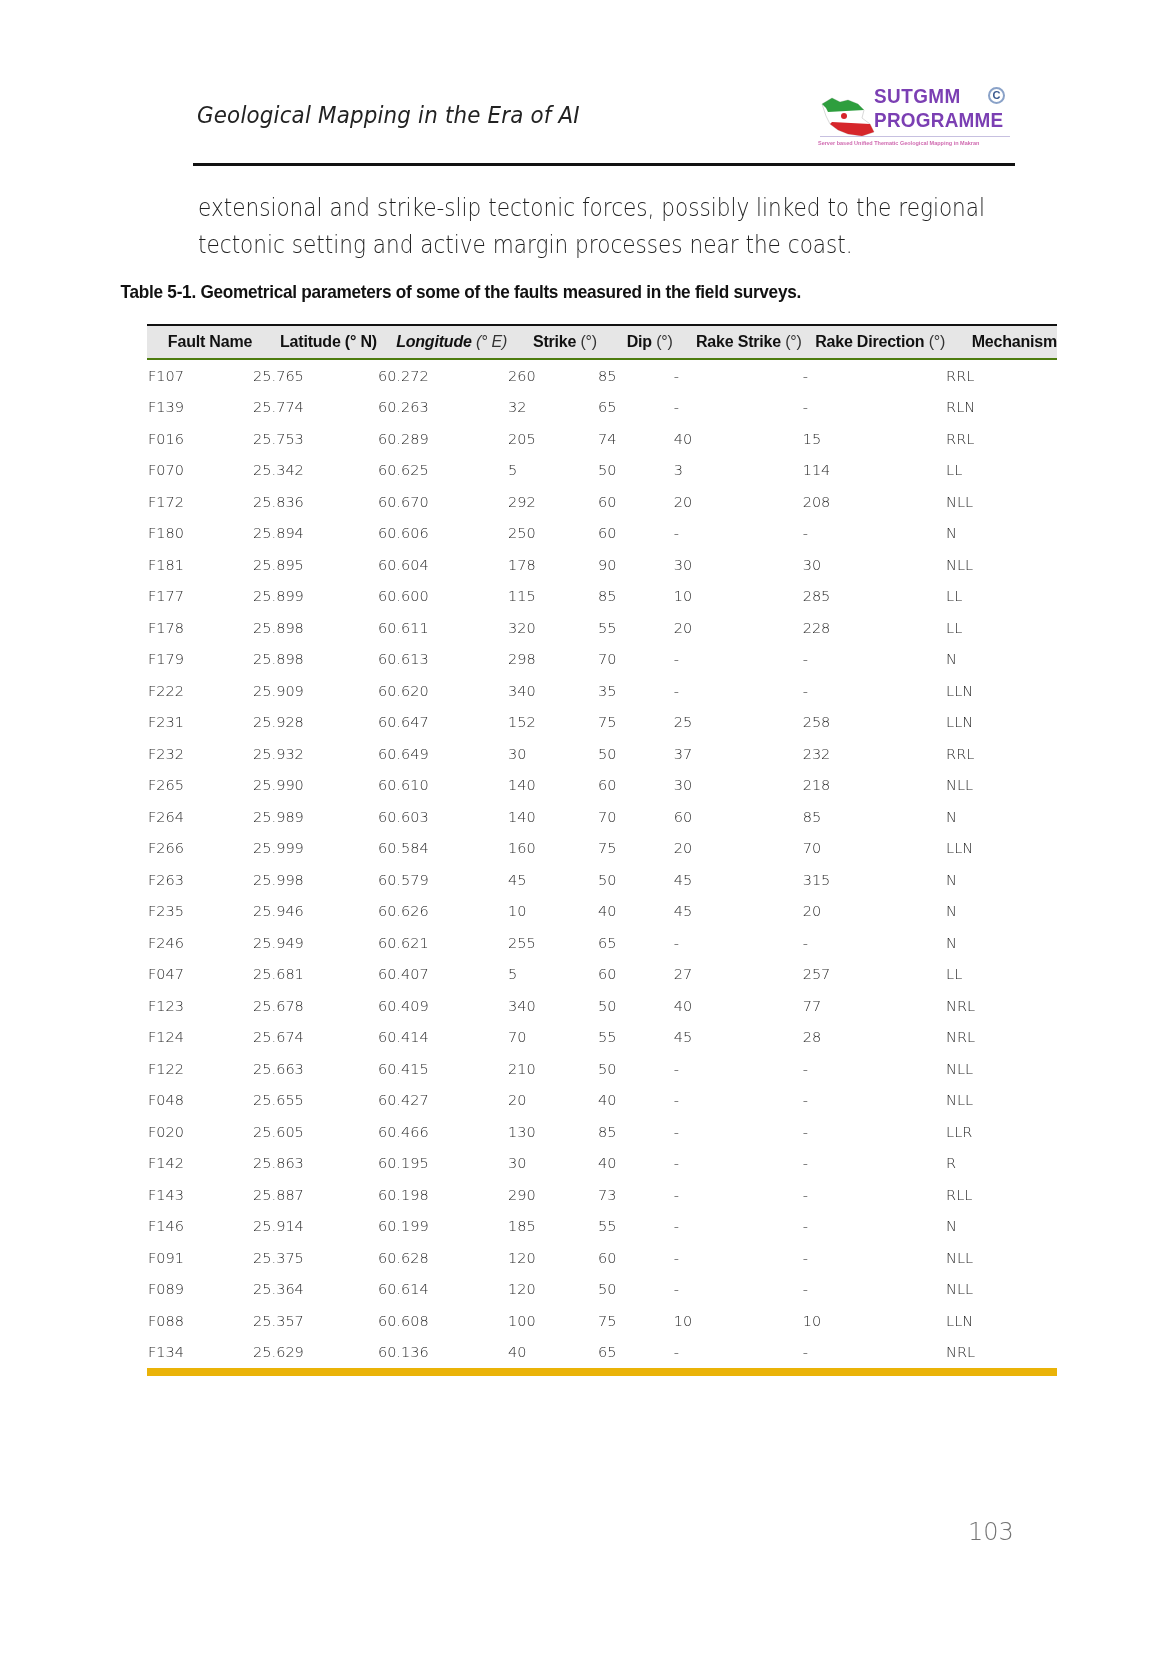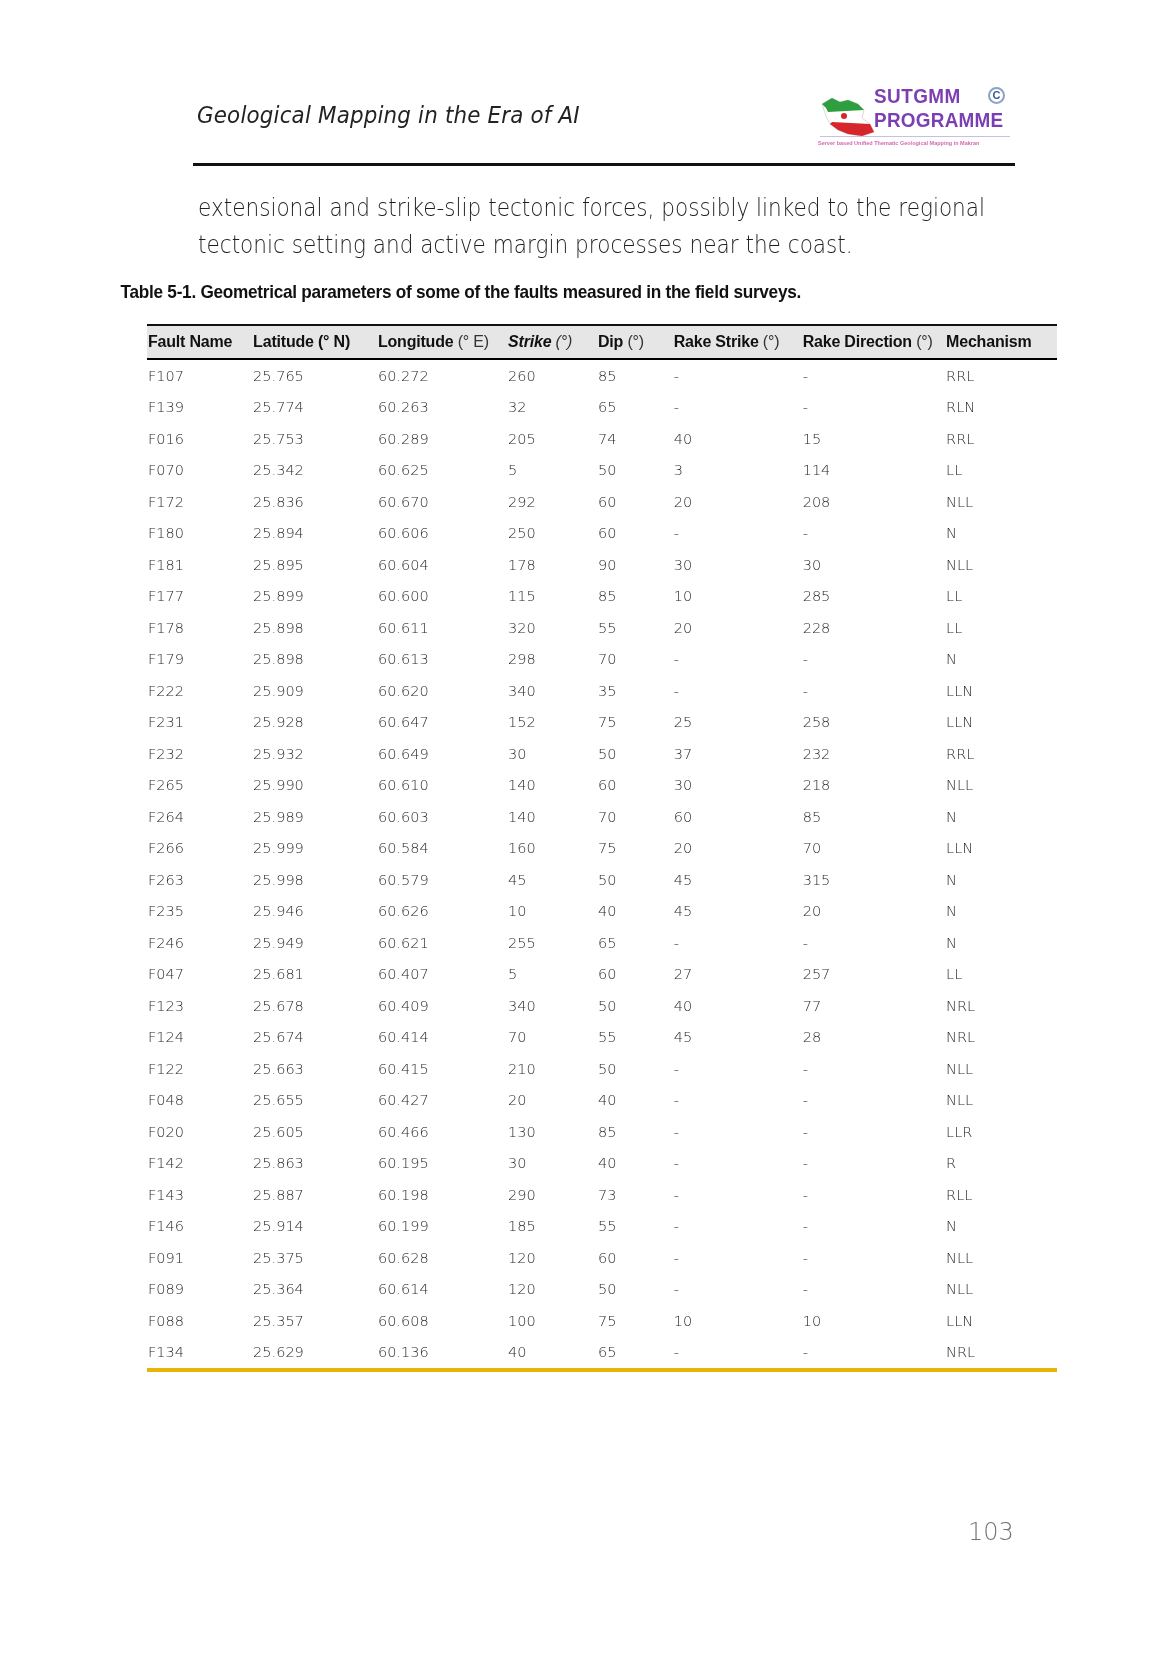--- a/index.html
+++ b/index.html
@@ -23,28 +23,28 @@
   .header-rule { position: absolute; left: 193px; top: 163px; width: 822px; height: 3px; background: #111; }
   .body-text { position: absolute; left: 198px; top: 190px; width: 820px; font-size: 24px;
          line-height: 37px; color: #1f1f1f; font-family: "DejaVu Sans", sans-serif;
          font-weight: 300; transform: scaleX(0.9); transform-origin: left; white-space: nowrap; }
   .caption { position: absolute; left: 0; width: 922px; top: 281px; text-align: center;
          font-size: 18.5px; font-weight: bold; color: #111; letter-spacing: -0.3px; }
   .caption span { display: inline-block; transform: scaleX(0.93); }
   table { position: absolute; left: 147px; top: 324px; width: 910px; border-collapse: collapse;
          font-size: 15.5px; }
   thead tr { background: #e6e6e6; }
-  thead th { font-weight: bold; text-align: left; padding: 0 0 0 1px; height: 32px;
-         border-top: 2px solid #111; border-bottom: 2px solid #000000; white-space: nowrap;
+  thead th { font-weight: bold; text-align: right; padding: 0 0 0 1px; height: 32px;
+         border-top: 2px solid #111; border-bottom: 2px solid #4d7c0f; white-space: nowrap;
          font-size: 16px; letter-spacing: -0.2px; color: #111; }
   th .unit { font-weight: normal; color: #333; }
   tbody td { height: 31.5px; padding: 0 0 0 1px; white-space: nowrap; color: #2a2a2a;
          font-family: "DejaVu Sans", sans-serif; font-weight: 300; font-size: 14.5px; }
-  tbody tr:last-child td { border-bottom: 4px solid #eab308; }
-  .c0 { width: 105px; } .c1 { width: 125px; margin-top: 15px; } .c2 { width: 130px; } .c3 { width: 90px; font-style: italic; }
+  tbody tr:last-child td { border-bottom: 8px solid #eab308; }
+  .c0 { width: 105px; } .c1 { width: 125px; margin-top: 15px; } .c2 { width: 130px; font-style: italic; } .c3 { width: 90px; }
   .c4 { width: 76px; } .c5 { width: 129px; } .c6 { width: 143px; } .c7 { width: 112px; }
   .page-number { position: absolute; left: 968px; top: 1518px; font-size: 24px; color: #737373;
          font-family: "DejaVu Sans", sans-serif; font-weight: 300; }
 </style>
 </head>
 <body>
 
 <div class="running-title">Geological Mapping in the Era of AI</div>
 
 <div class="logo">

